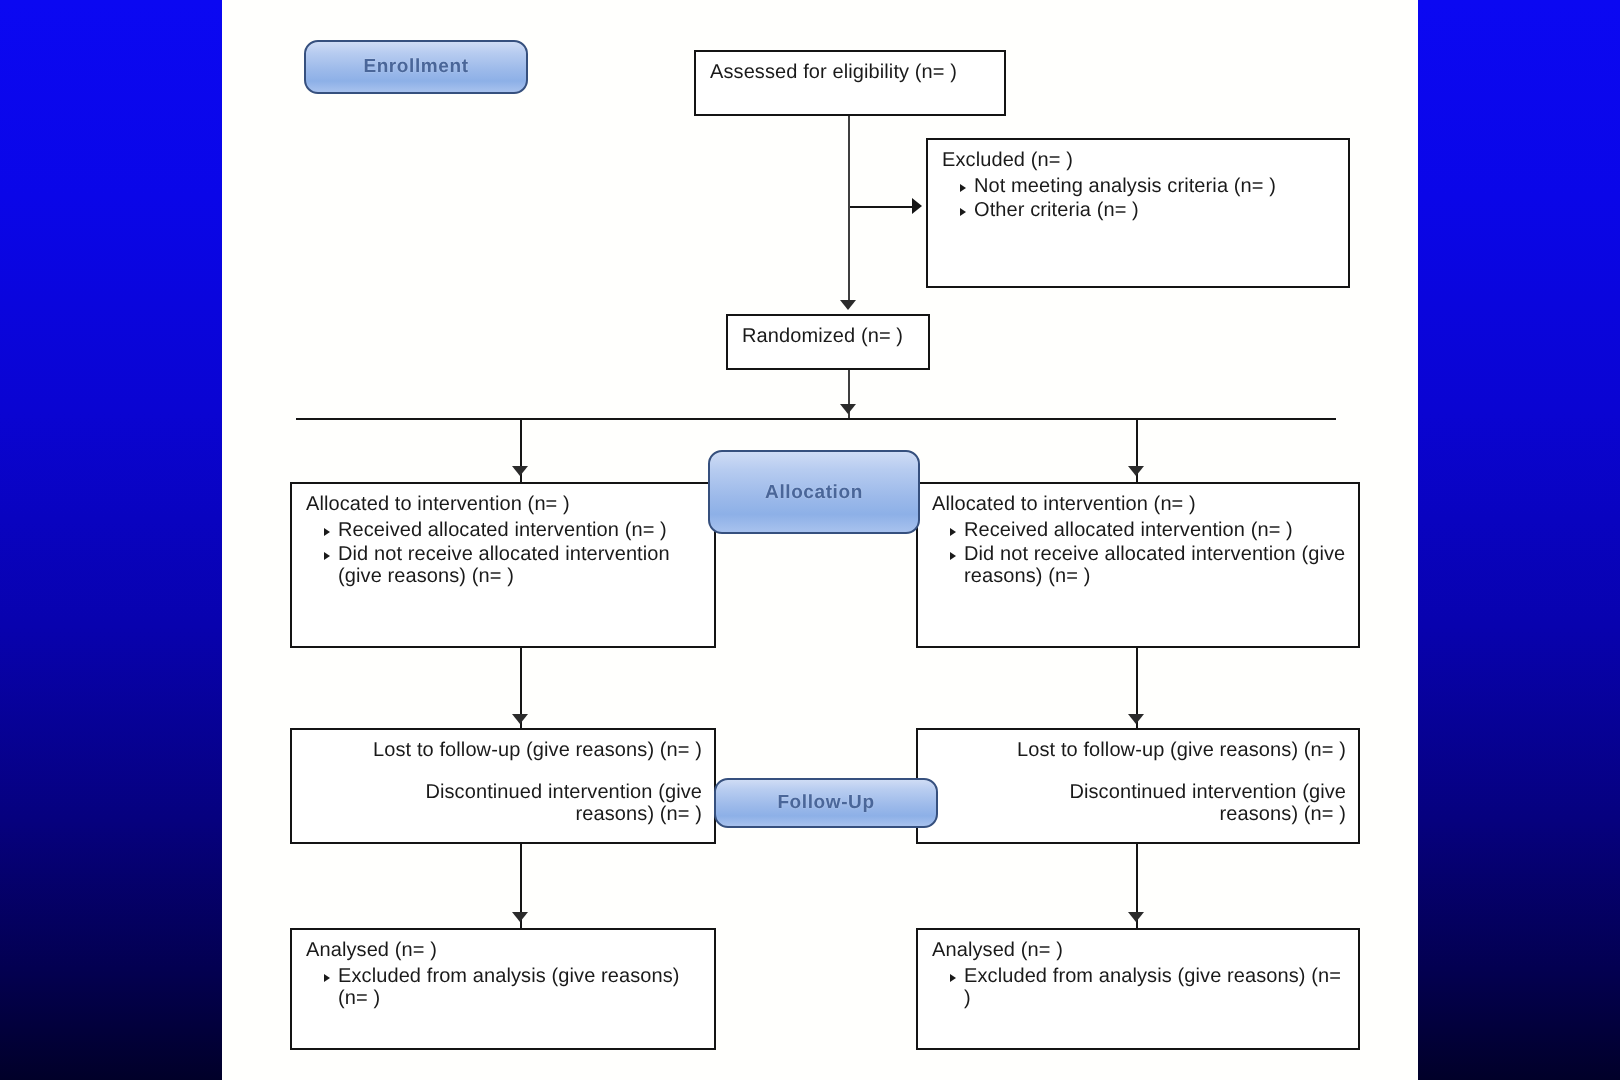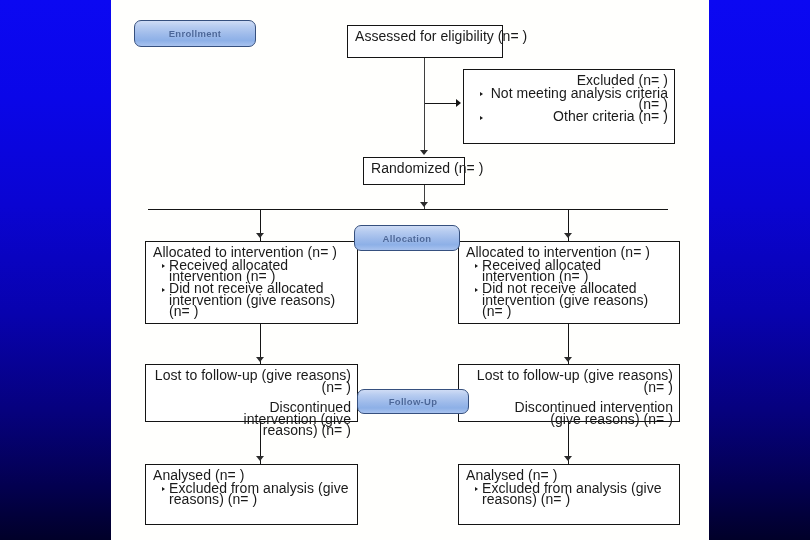--- a/index.html
+++ b/index.html
@@ -25,21 +25,21 @@
     background: #fffffd;
   }
 
   
   .box {
     position: absolute;
     background: #ffffff;
     border: 1px solid #141414;
     box-sizing: border-box;
     color: #1a1a1a;
-    font-size: 14px;
+    font-size: 10px;
     line-height: 11.5px;
     padding: 5px 6px 4px 7px;
     letter-spacing: 0.05px;
   }
   .box .hdr { display: block; white-space: nowrap; }
   .box ul {
     margin: 1px 0 0 0;
     padding: 0 0 0 9px;
     list-style: none;
   }
@@ -110,37 +110,37 @@
     border-left: 5px solid #151515;
   }
 </style>
 </head>
 <body>
 
 <div id="stage">
 
   <div id="paper">
 
-    <div class="banner" style="left:23px; top:20px; width:122px; height:27px;">
+    <div class="banner" style="left:41px; top:20px; width:112px; height:27px;">
       <span>Enrollment</span>
     </div>
 
     <div class="box" style="left:236px; top:25px; width:156px; height:33px;">
       <span class="hdr">Assessed for eligibility (n=  )</span>
     </div>
 
     <div class="vline" style="left:313px; top:58px; height:45px;"></div>
 
     <div class="hline" style="left:313px; top:103px; width:34px;"></div>
     <div class="arrow-r" style="left:345px; top:99px;"></div>
 
     <div class="vline" style="left:313px; top:103px; height:49px;"></div>
     <div class="arrow-d" style="left:309px; top:150px;"></div>
 
-    <div class="box" style="left:352px; top:69px; width:212px; height:75px;text-align:right;">
+    <div class="box" style="left:352px; top:69px; width:212px; height:75px;">
       <span class="hdr">Excluded  (n=  )</span>
       <ul>
         <li>Not meeting analysis criteria (n=  )</li>
         <li>Other criteria (n=  )</li>
       </ul>
     </div>
 
     <div class="box" style="left:252px; top:157px; width:102px; height:28px;">
       <span class="hdr">Randomized (n=  )</span>
     </div>
@@ -149,21 +149,21 @@
     <div class="arrow-d" style="left:309px; top:202px;"></div>
 
     <div class="hline" style="left:37px; top:209px; width:520px;"></div>
 
     <div class="vline dark" style="left:149px; top:209px; height:32px;"></div>
     <div class="arrow-d" style="left:145px; top:233px;"></div>
 
     <div class="vline dark" style="left:457px; top:209px; height:32px;"></div>
     <div class="arrow-d" style="left:453px; top:233px;"></div>
 
-    <div class="banner" style="left:243px; top:225px; width:106px; height:26px;">
+    <div class="banner" style="left:243px; top:225px; width:106px; height:42px;">
       <span>Allocation</span>
     </div>
 
     <div class="box" style="left:34px; top:241px; width:213px; height:83px;">
       <span class="hdr">Allocated to intervention (n=  )</span>
       <ul>
         <li>Received allocated intervention (n=  )</li>
         <li>Did not receive allocated intervention (give reasons) (n=  )</li>
       </ul>
     </div>

